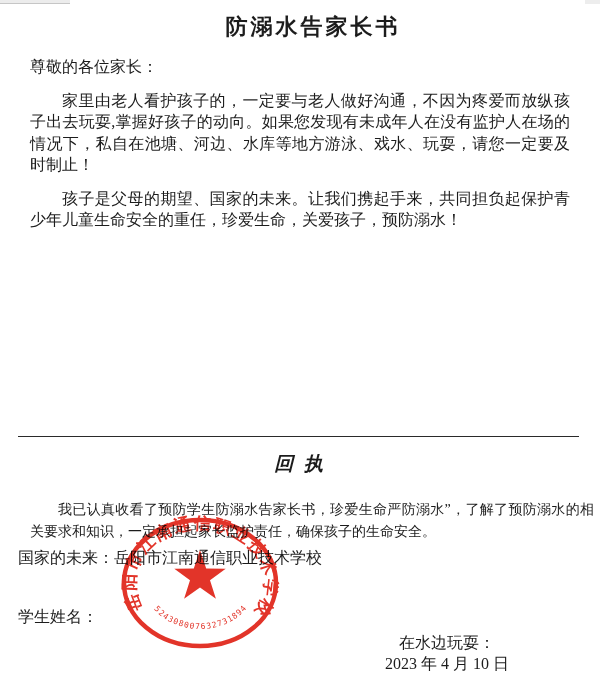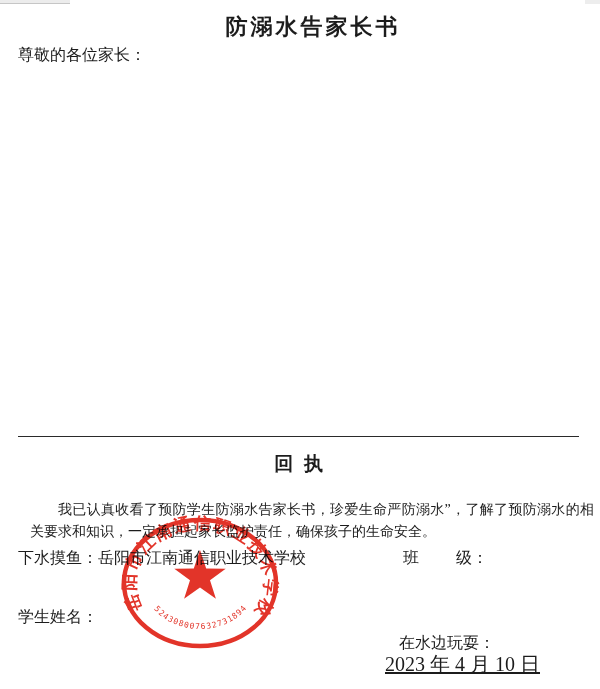--- a/index.html
+++ b/index.html
@@ -10,73 +10,71 @@
   .artifact-tl{position:absolute;left:0;top:0;width:70px;height:3px;background:#ececec;border-bottom:1px solid #c6c6c6;}
   .artifact-tr{position:absolute;left:585px;top:0;width:15px;height:4px;background:#ededed;}
   .title{
     position:absolute;top:12px;left:0;width:100%;margin:0;text-align:center;
     font-size:22px;font-weight:600;letter-spacing:3px;padding-left:13px;
   }
   .letter-body{
     position:absolute;top:44px;left:18px;width:564px;
     font-size:16px;line-height:21.5px;text-align:justify;text-justify:inter-ideograph;
   }
-  .letter-body p{margin:0;text-indent:2em;}
+  .letter-body p{margin:12px;text-indent:2em;}
   .letter-body p.salutation{text-indent:0;}
   .divider{
     position:absolute;top:436px;left:18px;width:561px;height:0;
     border:none;border-top:1.3px solid #2a2a2a;margin:0;
   }
   .receipt-title{
     position:absolute;top:451px;left:0;width:100%;margin:0;text-align:center;
-    font-size:19px;font-weight:bold;letter-spacing:3px;
+    font-size:19px;font-weight:bold;letter-spacing:3px;font-style:italic;
   }
   .receipt-body{
     position:absolute;top:487px;left:18px;width:564px;margin:12px;
     font-size:14px;line-height:21.5px;text-align:justify;text-justify:inter-ideograph;text-indent:2em;
   }
   .school-row{position:absolute;top:548px;left:18px;width:564px;font-size:16px;line-height:20px;}
   .class-group{position:absolute;left:385px;top:0;}
   .class-part2{margin-left:33px;}
   .student-label{position:absolute;top:607px;left:18px;font-size:16px;line-height:20px;}
   .parent-label{position:absolute;top:633px;left:399px;font-size:16px;line-height:20px;}
-  .sign-date{position:absolute;top:654px;left:385px;font-size:20px;line-height:20px;text-decoration:underline;}
+  .sign-date{position:absolute;top:654px;left:385px;font-size:16px;line-height:20px;}
   .stamp{
     position:absolute;left:119px;top:514px;width:162px;height:138px;
     mix-blend-mode:multiply;opacity:0.93;
   }
   .stamp .seal-name{font-family:"Liberation Serif","DejaVu Serif",serif;font-size:17px;font-weight:bold;letter-spacing:2px;}
   .stamp .seal-num{font-family:"DejaVu Sans Mono","Liberation Mono",monospace;font-size:8px;letter-spacing:1px;}
 </style>
 </head>
 <body>
 
 <div class="page">
 
   <div class="artifact-tl"></div>
   <div class="artifact-tr"></div>
 
   <h1 class="title">防溺水告家长书</h1>
 
   <div class="letter-body">
     <p class="salutation">尊敬的各位家长：</p>
+    <p>家里由老人看护孩子的，一定要与老人做好沟通，不因为疼爱而放纵孩子出去玩耍,掌握好孩子的动向。如果您发现有未成年人在没有监护人在场的情况下，私自在池塘、河边、水库等地方游泳、戏水、玩耍，请您一定要及时制止！</p>
+    <p>孩子是父母的期望、国家的未来。让我们携起手来，共同担负起保护青少年儿童生命安全的重任，珍爱生命，关爱孩子，预防溺水！</p>
   </div>
 
   <hr class="divider">
 
   <h2 class="receipt-title">回 执</h2>
 
   <p class="receipt-body">我已认真收看了预防学生防溺水告家长书，珍爱生命严防溺水”，了解了预防溺水的相关要求和知识，一定承担起家长监护责任，确保孩子的生命安全。</p>
 
   <div class="school-row">
-    <span>下水摸鱼：</span><span>岳阳市江南通信职业技术学校</span>
-    <span class="class-group">
-      <span>班</span>
-      <span class="class-part2">级：</span>
-    </span>
+    <span>国家的未来：</span><span>岳阳市江南通信职业技术学校</span>
   </div>
 
   <span class="student-label">学生姓名：</span>
   <span class="parent-label">在水边玩耍：</span>
   <span class="sign-date">2023 年 4 月 10 日</span>
 
   <svg class="stamp" viewBox="0 0 162 138" aria-hidden="true">
     <defs>
       <path id="seal-top-arc" d="M 24.7,96 A 65,54 0 1 1 137.3,96" fill="none"></path>
       <path id="seal-bottom-arc" d="M 32.5,92 A 56,46 0 0 0 129.5,92" fill="none"></path>

